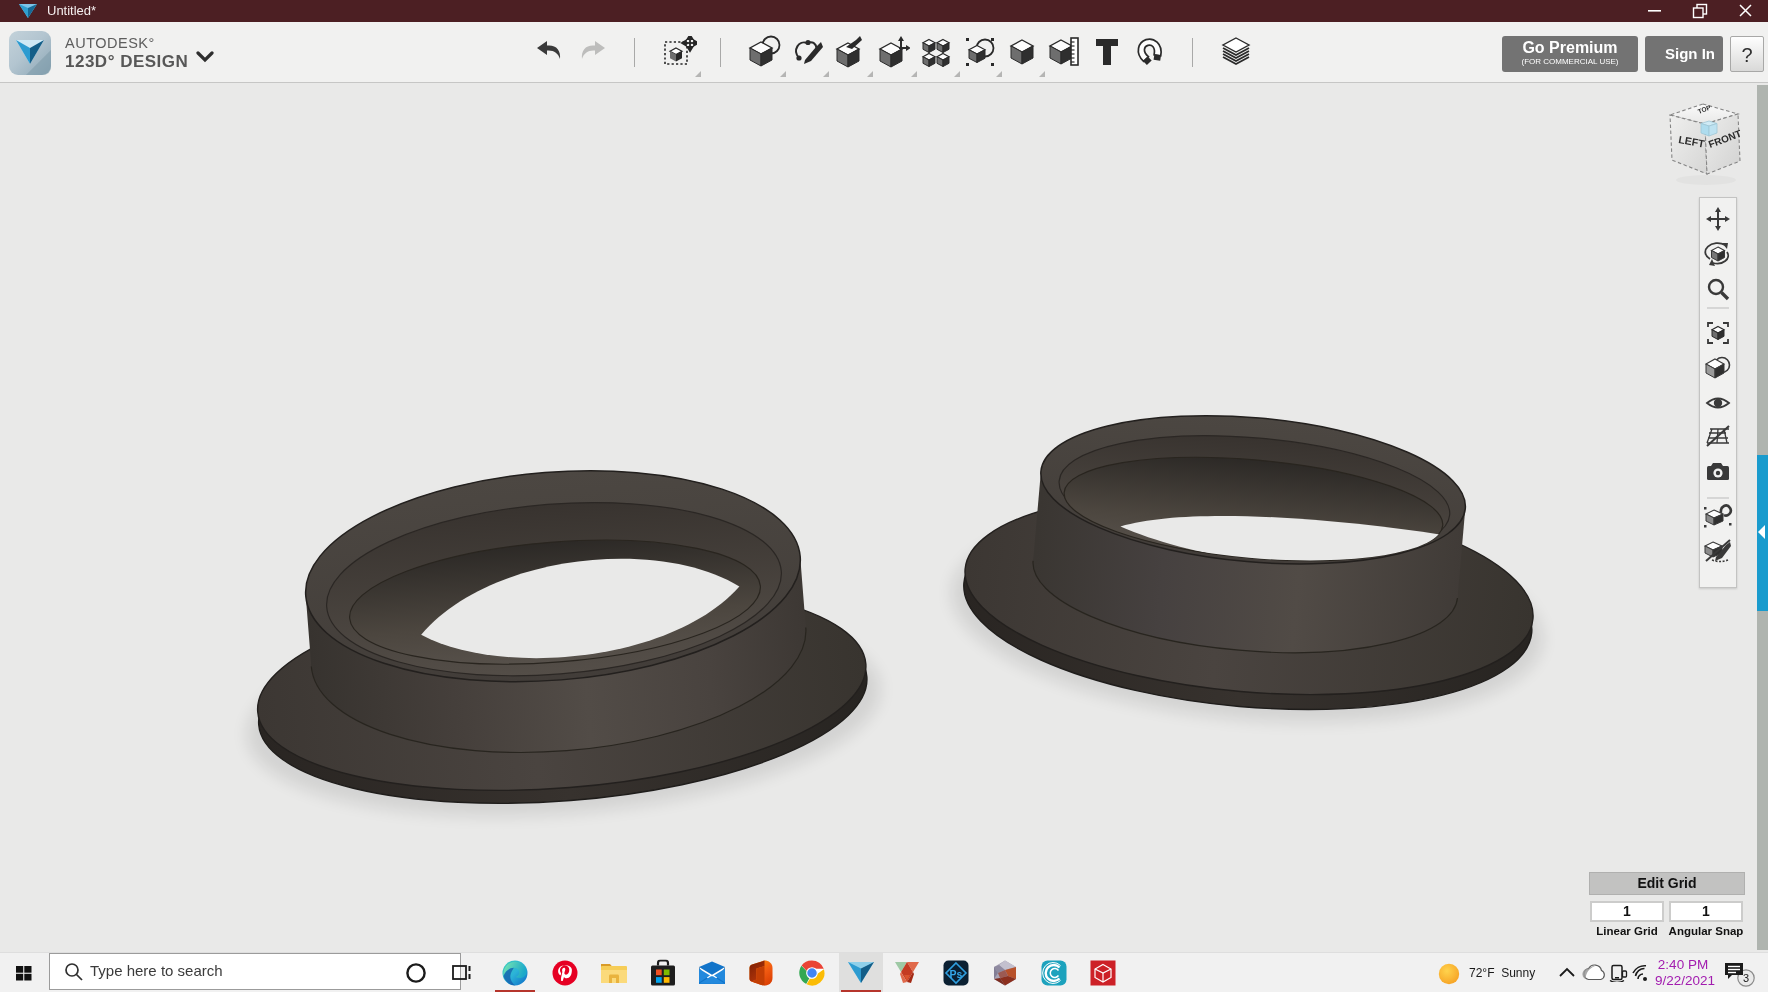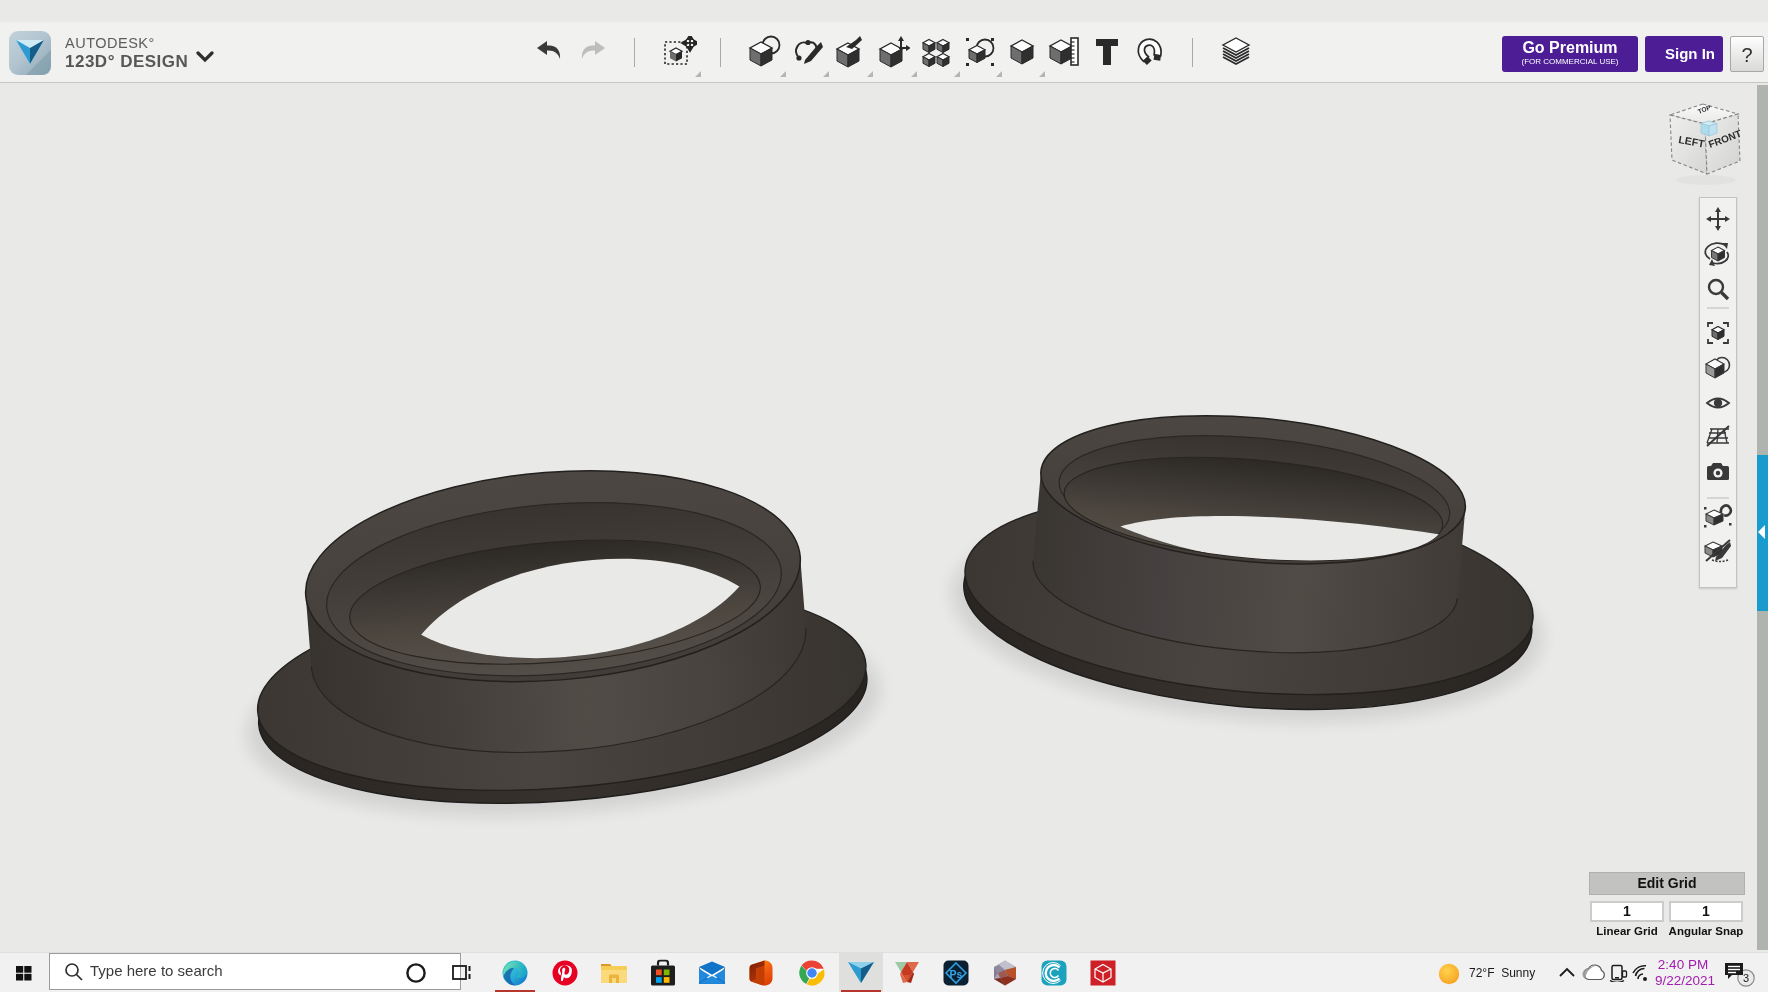--- a/index.html
+++ b/index.html
@@ -16,21 +16,21 @@
 #toolbar { position:absolute; left:0; top:22px; width:1768px; height:61px; background:#f1f1f0; border-bottom:1px solid #c6c6c5; }
 #applogo { position:absolute; left:9px; top:9px; width:42px; height:44px; border-radius:9px;
   background:linear-gradient(135deg,#c3d2da 0%,#b3c5d0 45%,#8aa5b4 100%); }
 #brandtext { position:absolute; left:65px; top:13px; color:#5d5d5d; }
 #brandtext .l1 { font-size:14.5px; letter-spacing:0.5px; }
 #brandtext .l2 { font-size:17px; font-weight:bold; letter-spacing:0.5px; margin-top:1px; color:#575757; }
 .tsep { position:absolute; top:16px; width:1px; height:29px; background:#a9a9a8; }
 .ddt { position:absolute; width:0; height:0; border-left:6px solid transparent; border-bottom:6px solid #b5b5b4; }
 
 
-.bluebtn { position:absolute; top:14px; height:36px; background:#4c1d95; border-radius:3px; color:#fff; text-align:center; }
+.bluebtn { position:absolute; top:14px; height:36px; background:#737373; border-radius:3px; color:#fff; text-align:center; }
 #gopremium { left:1502px; width:136px; }
 #gopremium .gp1 { font-size:16px; font-weight:bold; margin-top:3px; }
 #gopremium .gp2 { font-size:8px; margin-top:0px; }
 #signin { left:1645px; width:78px; font-size:15px; font-weight:bold; line-height:36px;padding-left:12px; }
 #helpbtn { position:absolute; left:1730px; top:14px; width:34px; height:36px; border:1px solid #a8a8a7;
   background:linear-gradient(#fefefe,#d9d9d8); border-radius:2px; text-align:center; font-size:20px; color:#2e2e2e; line-height:36px; }
 
 
 #canvas { position:absolute; left:0; top:83px; width:1768px; height:869px; background:#e9e9e8; }
 
@@ -80,20 +80,40 @@
       <polygon points="6,-3.2 0,0 0,6.5 6,3.3" fill="#2f2f2f" stroke="#2a2a2a" stroke-width="1"></polygon>
     </g>
     <g id="cubM">
       <polygon points="0,-8.5 8,-4.2 0,0 -8,-4.2" fill="#fdfdfd" stroke="#2a2a2a" stroke-width="1.2"></polygon>
       <polygon points="-8,-4.2 0,0 0,8.5 -8,4.3" fill="#6e6e6e" stroke="#2a2a2a" stroke-width="1"></polygon>
       <polygon points="8,-4.2 0,0 0,8.5 8,4.3" fill="#2f2f2f" stroke="#2a2a2a" stroke-width="1"></polygon>
     </g>
   </defs>
 </svg>
 
+<div id="titlebar">
+  <svg class="tlogo" width="18" height="16" viewBox="0 0 18 16">
+    <polygon points="0,1 18,1 9,15" fill="#7ec4e8"></polygon>
+    <polygon points="0,1 9,5 9,15" fill="#2f9fd0"></polygon>
+    <polygon points="18,1 9,5 9,15" fill="#156a96"></polygon>
+  </svg>
+  <div class="tname">Untitled*</div>
+  <div id="winbtns">
+    <svg class="abs" style="left:1640px;top:0" width="30" height="22">
+          <rect x="8" y="10" width="13" height="1.6" fill="#fff"></rect>
+        </svg>
+    <svg class="abs" style="left:1685px;top:0" width="30" height="22">
+      <rect x="12" y="4.5" width="9.5" height="9.5" fill="none" stroke="#fff" stroke-width="1.4"></rect>
+      <rect x="8.5" y="8" width="9.5" height="9.5" fill="#4c1f23" stroke="#fff" stroke-width="1.4"></rect>
+    </svg>
+    <svg class="abs" style="left:1731px;top:0" width="30" height="22">
+          <path d="M9,5 L20,16 M20,5 L9,16" stroke="#fff" stroke-width="1.5"></path>
+        </svg>
+  </div>
+</div>
 
 <div id="toolbar">
   <div id="applogo">
     <svg width="42" height="44" viewBox="0 0 42 44">
       <path d="M21,40 L42,19 L42,35 Q42,44 33,44 L17,44 Z" fill="#7e9aaa" opacity="0.55"></path>
       <polygon points="7,9 35,9 21,33" fill="#cfe9f5"></polygon>
       <polygon points="7,9 21,17 21,33" fill="#2d9bd0"></polygon>
       <polygon points="35,9 21,17 21,33" fill="#135e88"></polygon>
     </svg>
   </div>

